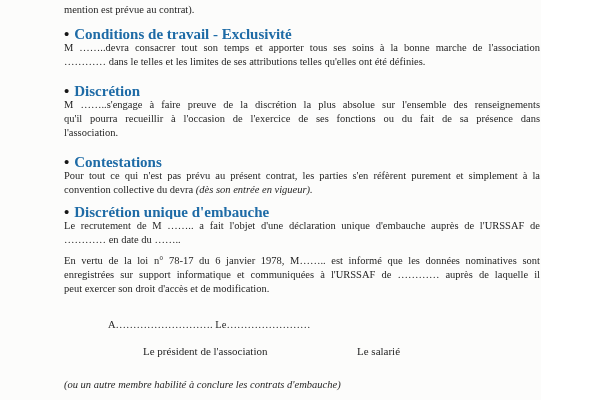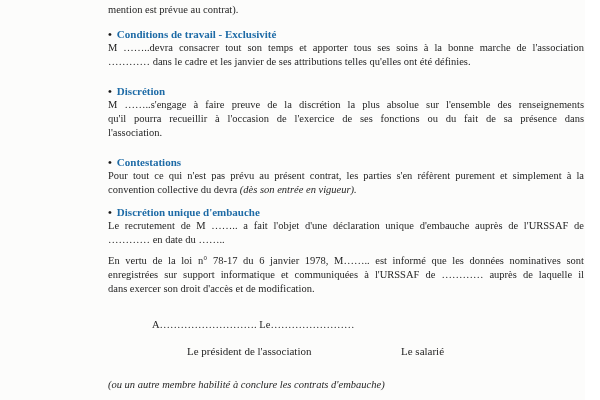--- a/index.html
+++ b/index.html
@@ -4,40 +4,39 @@
 <style>
   html, body { margin: 0; padding: 0; }
   .page {
     position: relative;
     width: 541px;
     height: 400px;
     background: #fcfcfb;
     overflow: hidden;
     font-family: "Liberation Serif", "DejaVu Serif", serif;
     color: #1f1f1f;
-    padding-left: 44px;
   }
   .content {
     padding: 3px 60px 0 64px;
     width: 476px;
   }
   .ln {
     font-size: 10.5px;
     line-height: 14px;
     height: 14px;
     overflow: hidden;
     white-space: nowrap;
   }
   .ln.j {
     white-space: normal;
     text-align: justify;
     text-align-last: justify;
   }
   .heading {
-    font-size: 11px;
+    font-size: 15px;
     line-height: 14px;
     height: 14px;
     font-weight: bold;
     color: #1e6ba6;
     overflow: hidden;
     white-space: nowrap;
   }
   .heading .bullet {
     color: #161616;
     margin-right: 5px;
@@ -64,21 +63,21 @@
 
 <div class="page">
   <div class="content">
 
     <div class="ln">mention est prévue au contrat).</div>
 
     <div class="heading mt10">
       <span class="bullet">•</span><span>Conditions de travail - Exclusivité</span>
     </div>
     <div class="ln j">M ……..devra consacrer tout son temps et apporter tous ses soins à la bonne marche de l'association</div>
-    <div class="ln">………… dans le cadre et les janvier de ses attributions telles qu'elles ont été définies.</div>
+    <div class="ln">………… dans le telles et les limites de ses attributions telles qu'elles ont été définies.</div>
 
     <div class="heading mt9">
       <span class="bullet">•</span><span>Discrétion</span>
     </div>
     <div class="ln j">M ……..s'engage à faire preuve de la discrétion la plus absolue sur l'ensemble des renseignements</div>
     <div class="ln j">qu'il pourra recueillir à l'occasion de l'exercice de ses fonctions ou du fait de sa présence dans</div>
     <div class="ln">l'association.</div>
 
     <div class="heading mt9">
       <span class="bullet">•</span><span>Contestations</span>
@@ -89,21 +88,21 @@
     </div>
 
     <div class="heading mt8">
       <span class="bullet">•</span><span>Discrétion unique d'embauche</span>
     </div>
     <div class="ln j">Le recrutement de M …….. a fait l'objet d'une déclaration unique d'embauche auprès de l'URSSAF de</div>
     <div class="ln">………… en date du ……..</div>
 
     <div class="ln j mt7">En vertu de la loi n° 78-17 du 6 janvier 1978, M…….. est informé que les données nominatives sont</div>
     <div class="ln j">enregistrées sur support informatique et communiquées à l'URSSAF de ………… auprès de laquelle il</div>
-    <div class="ln">dans exercer son droit d'accès et de modification.</div>
+    <div class="ln">peut exercer son droit d'accès et de modification.</div>
 
     <div class="ln mt22">A………………………. Le……………………</div>
 
     <div class="labels-row mt12">
       <span class="president">Le président de l'association</span>
       <span class="salarie">Le salarié</span>
     </div>
 
     <div class="ln it mt11">(ou un autre membre habilité à conclure les contrats d'embauche)</div>
 

